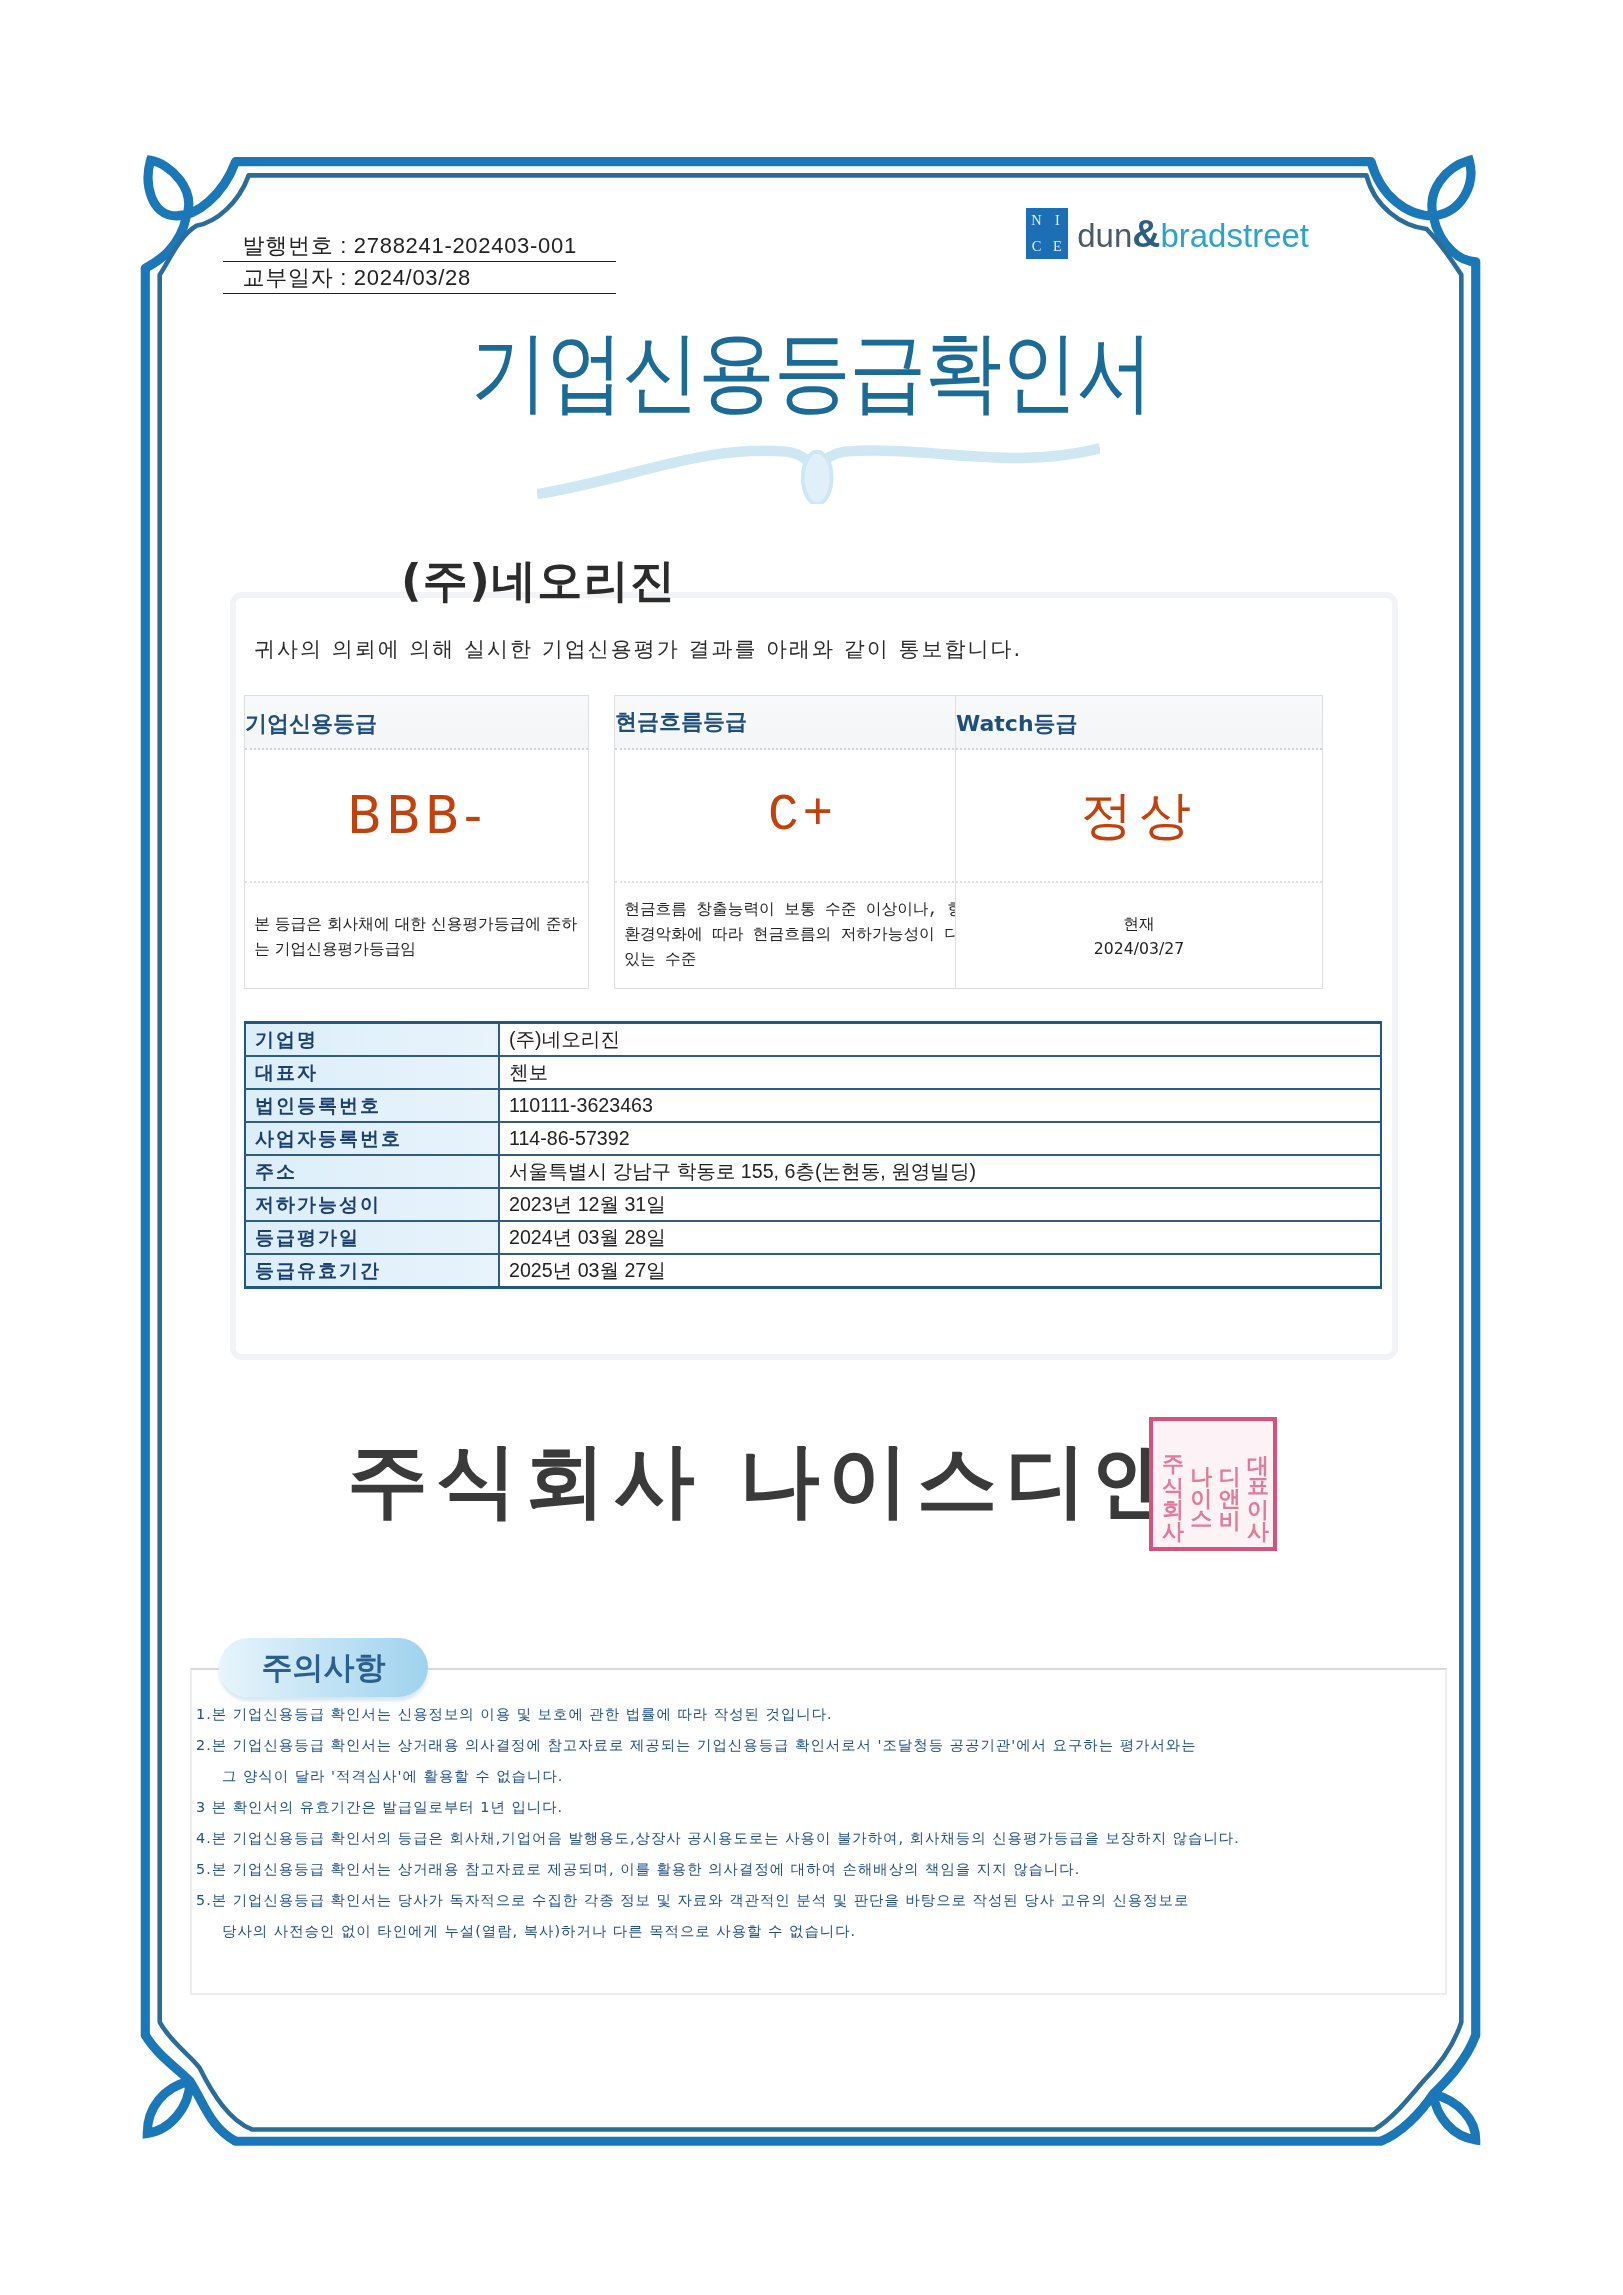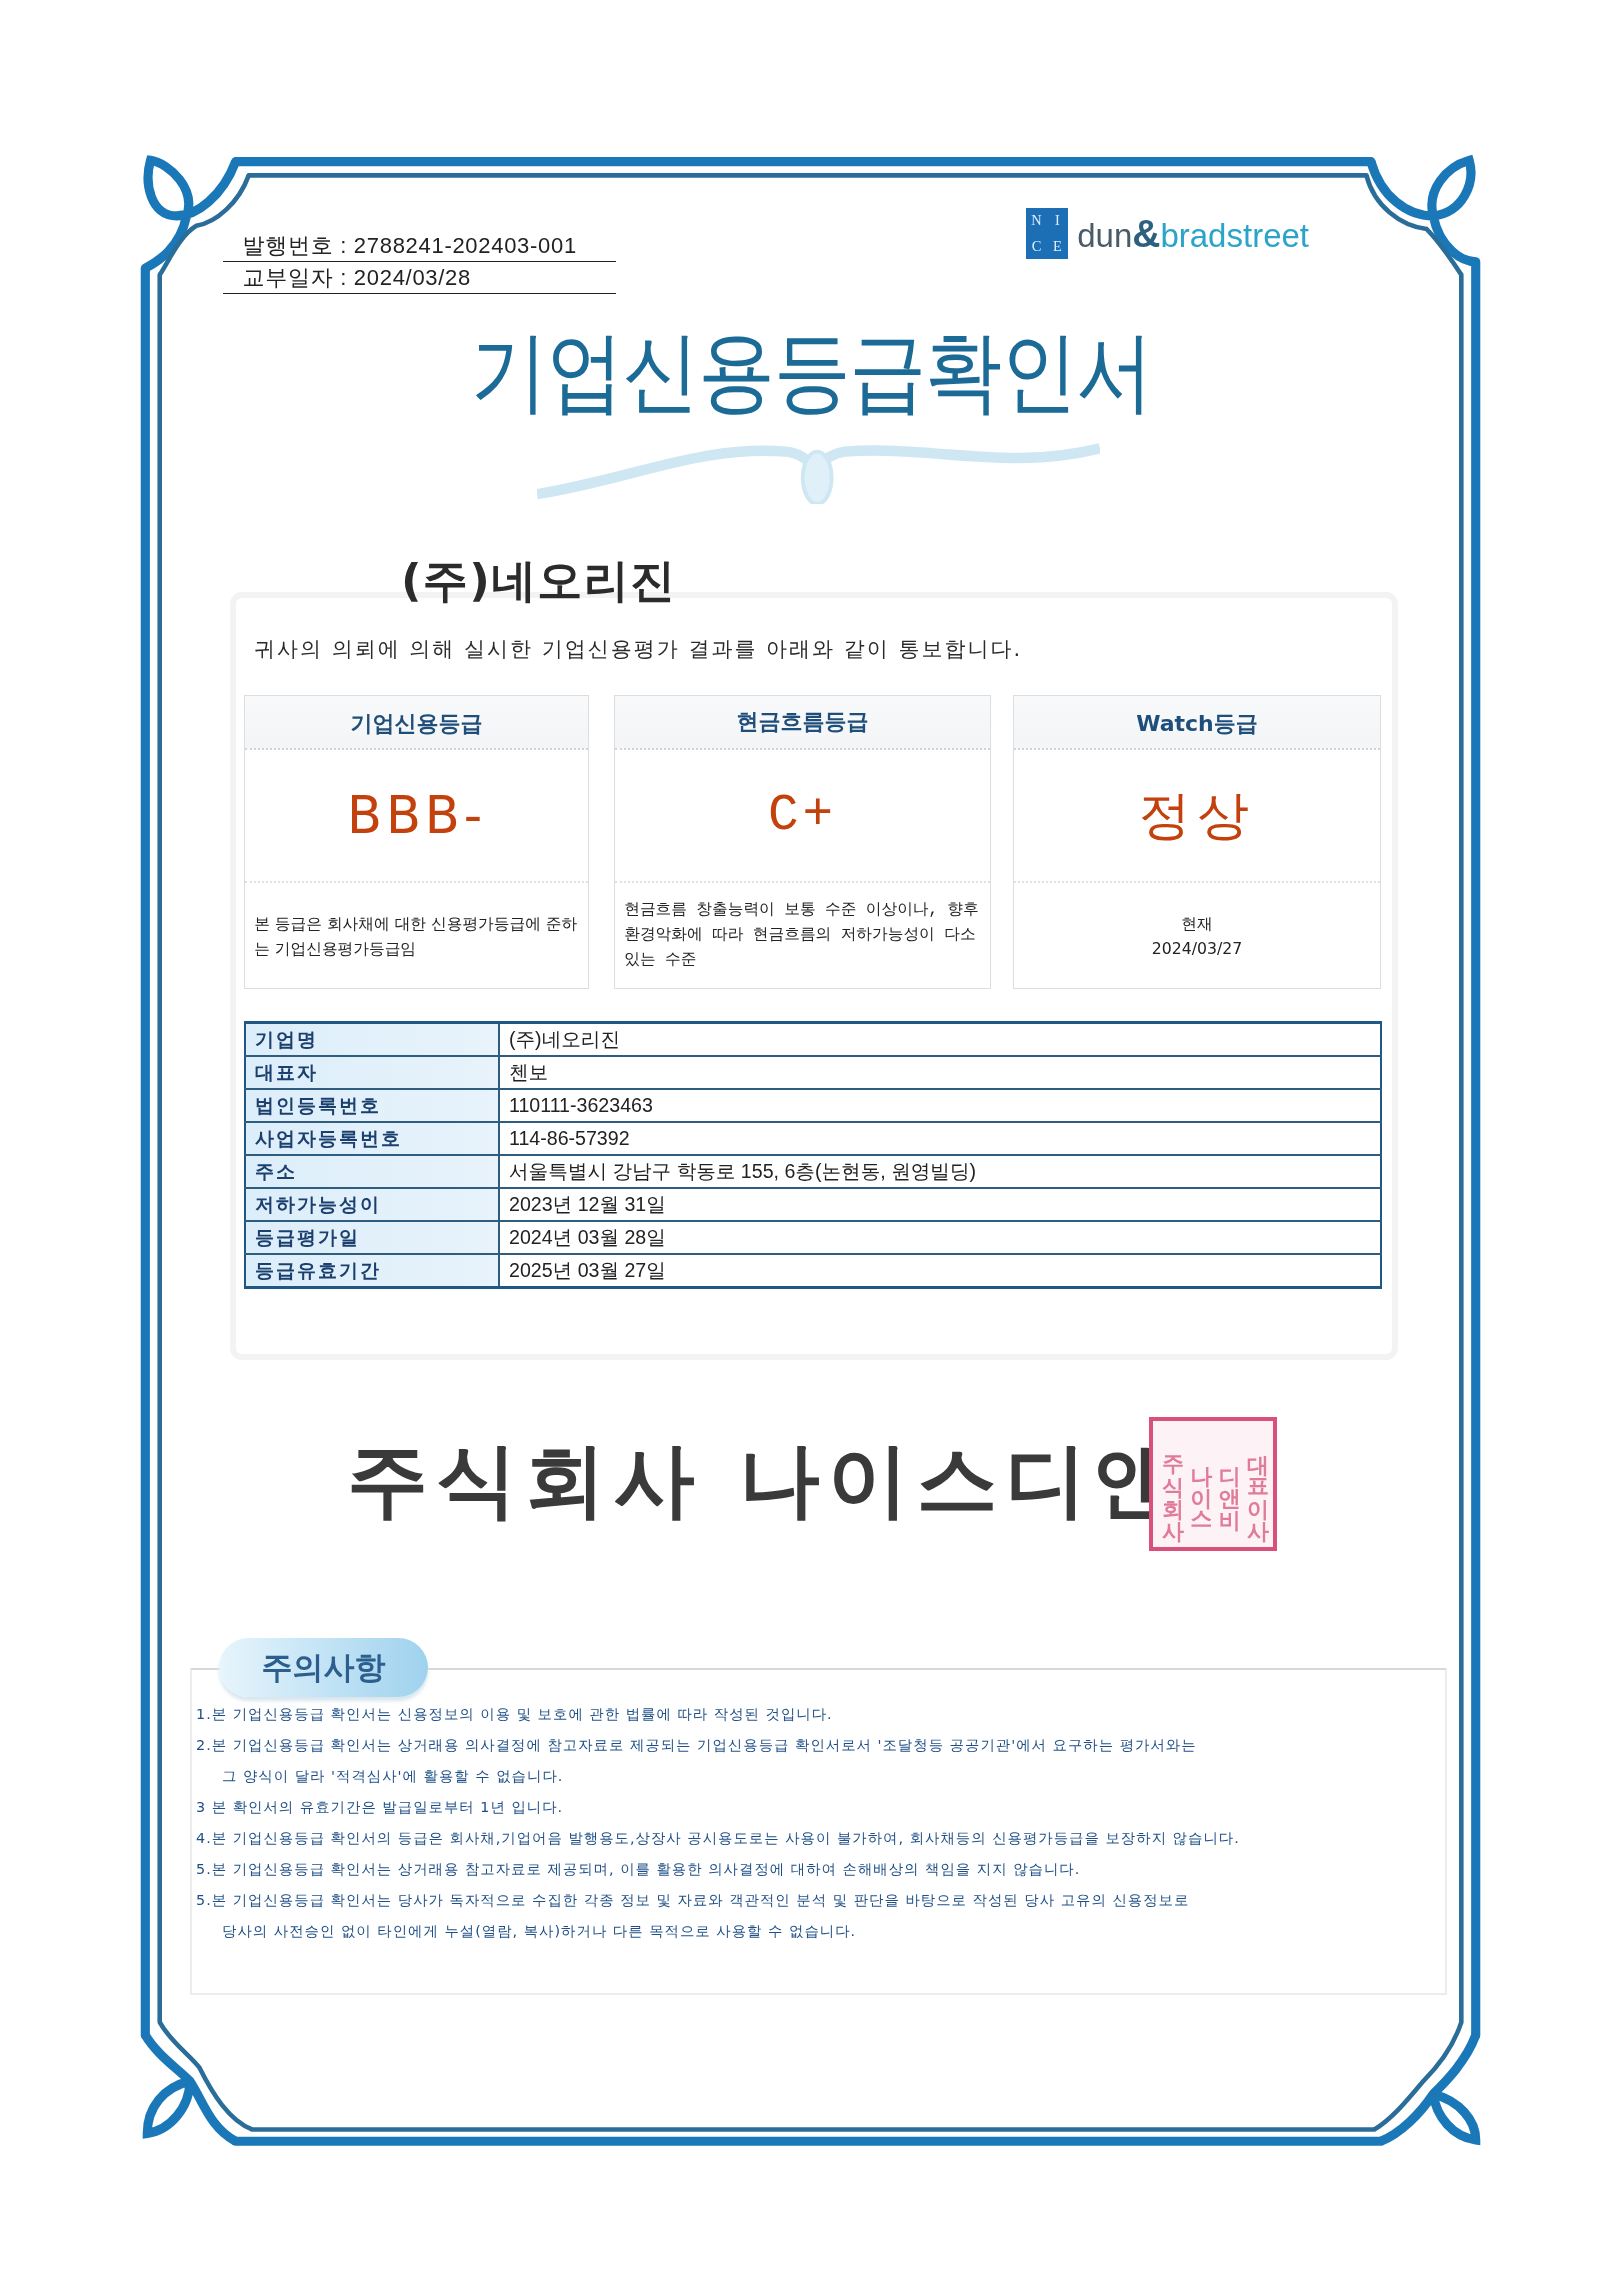--- a/index.html
+++ b/index.html
@@ -33,21 +33,21 @@
   
   .company-name { position:absolute; left:401px; top:551px; font-size:45px; font-weight:bold; color:#2b2b2b;
                   font-family:"DejaVu Sans", sans-serif; letter-spacing:1.3px; }
 
   
   .card { position:absolute; left:230px; top:592px; width:1168px; height:768px;
           border:6.5px solid #f2f3f4; border-radius:11.8px; box-sizing:border-box; background:#fff; }
   .intro { position:absolute; left:254px; top:635px; font-size:21px; color:#2a2a2a; letter-spacing:2px; }
 
   .grade-box { position:absolute; top:695px; border:1.3px solid #dedede; box-sizing:border-box; background:#fff; }
-  .grade-head { height:52px; line-height:55px; text-align:center; font-size:22px; font-weight:bold; color:#1f4e7a;
+  .grade-head { height:52px; line-height:55px; font-size:22px; font-weight:bold; color:#1f4e7a;
                 background:linear-gradient(#f8f9fa,#f3f5f6); border-bottom:2px dotted #d4d4d4; }
   .grade-value { height:131px; display:flex; align-items:center; justify-content:center;
                  font-size:51px; color:#c2410c; letter-spacing:3.9px; border-bottom:2px dotted #e0e0e0; }
   .grade-value.kr { font-size:52px; letter-spacing:6.5px; }
   .grade-desc { height:105px; display:flex; align-items:center; font-size:15.7px; color:#222; line-height:25px; padding:0 9.2px; }
   .grade-desc.center { justify-content:center; text-align:center; }
 
   
   .detail-table { position:absolute; left:244px; top:1021px; width:1138px; border-collapse:collapse;
                   border-top:3.3px solid #1f5785; border-bottom:3.9px solid #1f5785; border-left:2px solid #1f5785; border-right:2px solid #1f5785; }
@@ -136,21 +136,21 @@
 <div class="grade-box" style="left:244px;width:345px;">
   <div class="grade-head">기업신용등급</div>
   <div class="grade-value">BBB-</div>
   <div class="grade-desc">본 등급은 회사채에 대한 신용평가등급에 준하는 기업신용평가등급임</div>
 </div>
 <div class="grade-box" style="left:614px;width:377px;font-family:Liberation Mono, monospace;">
   <div class="grade-head">현금흐름등급</div>
   <div class="grade-value">C+</div>
   <div class="grade-desc">현금흐름 창출능력이 보통 수준 이상이나, 향후 환경악화에 따라 현금흐름의 저하가능성이 다소 있는 수준</div>
 </div>
-<div class="grade-box" style="left:1013px;width:368px;">
+<div class="grade-box" style="left:955px;width:368px;">
   <div class="grade-head">Watch등급</div>
   <div class="grade-value kr">정상</div>
   <div class="grade-desc center">
     <div>
       <div>현재</div>
       <div>2024/03/27</div>
     </div>
   </div>
 </div>
 

